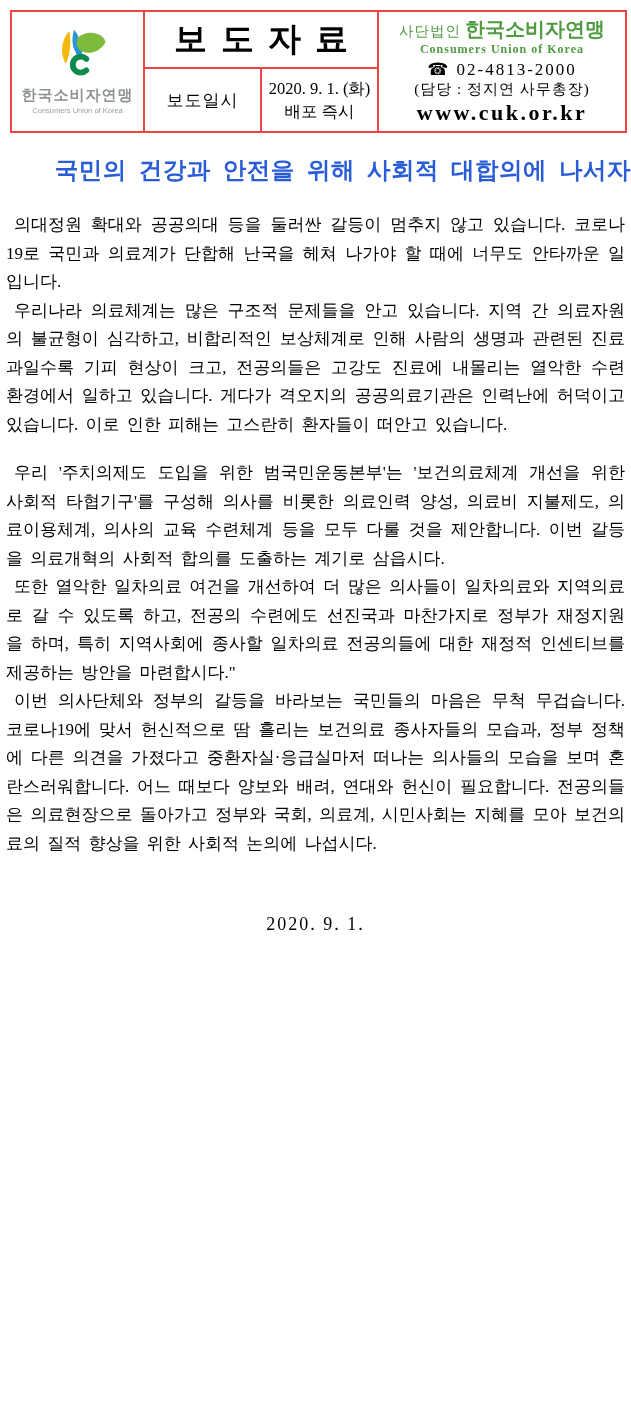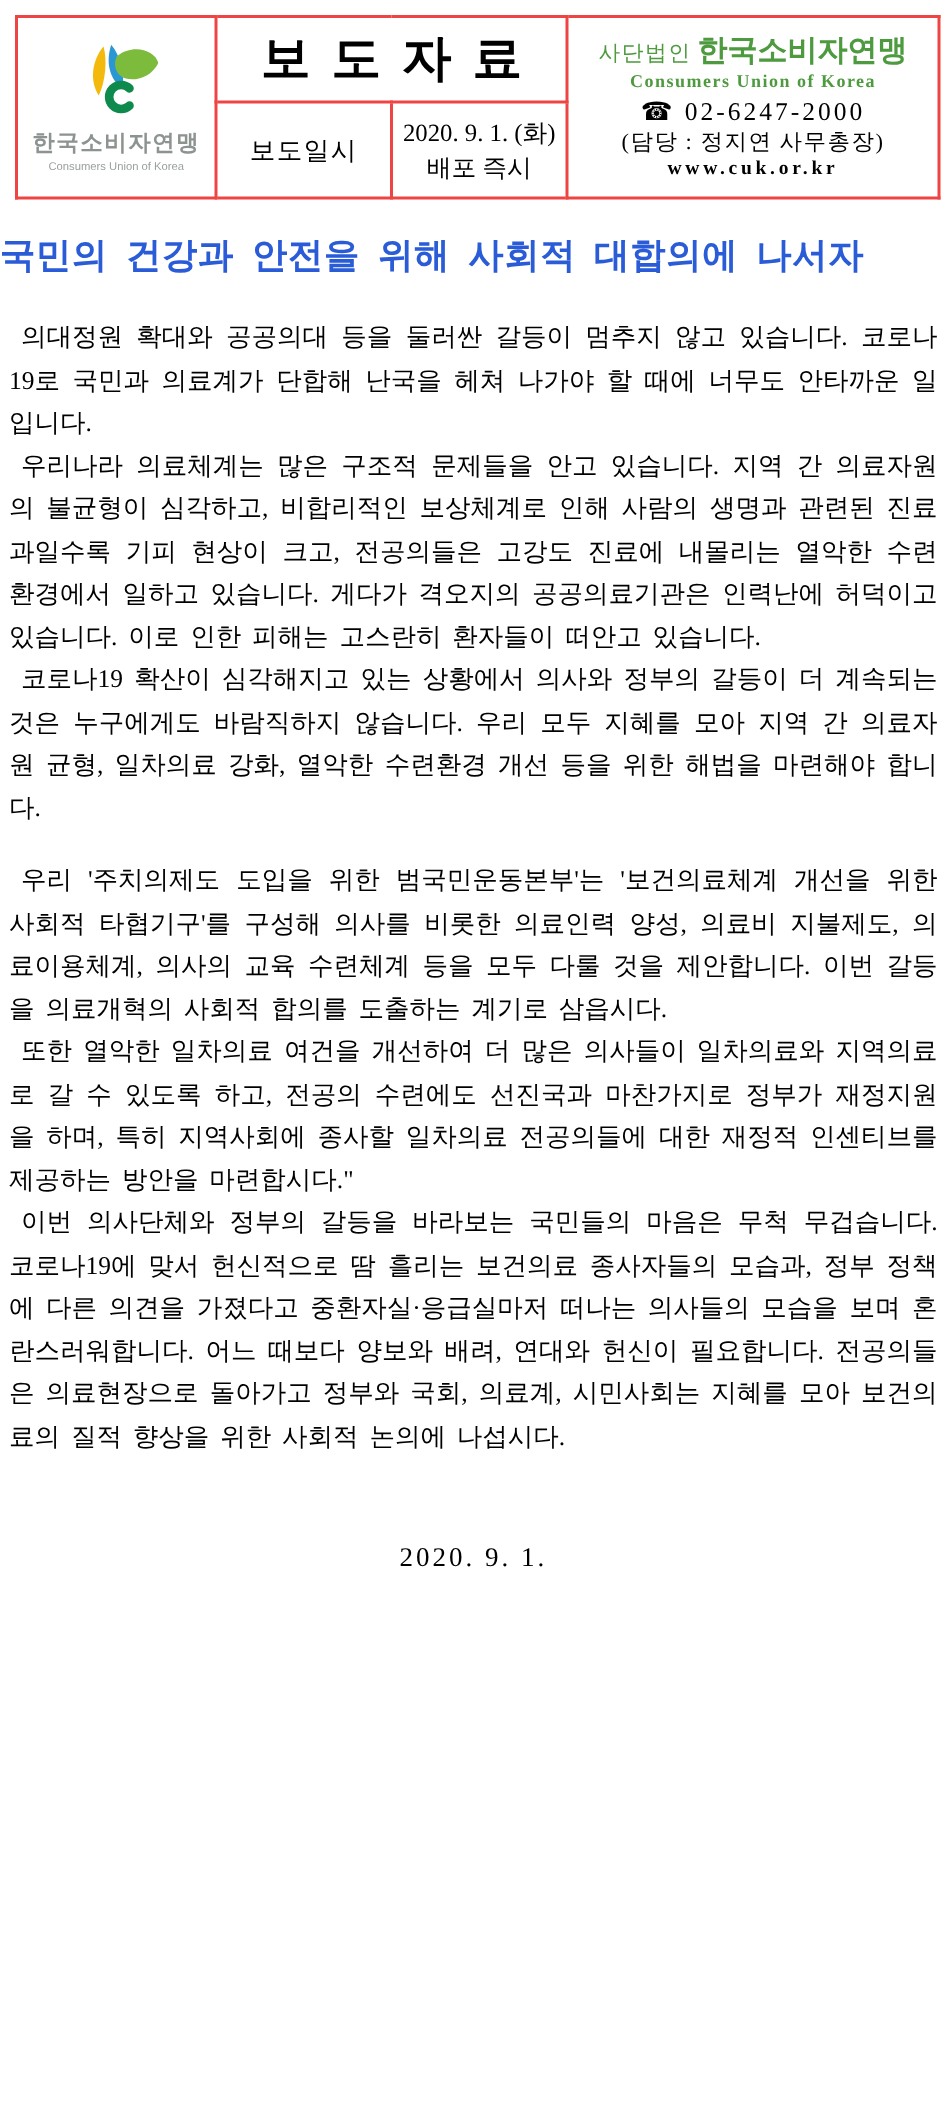--- a/index.html
+++ b/index.html
@@ -28,24 +28,24 @@
   .logo-mark{width:64px;height:56px;display:block;}
   .logo-ko{font-family:"Liberation Sans",sans-serif;font-weight:bold;font-size:15px;color:#8d938f;letter-spacing:1px;margin-top:2px;}
   .logo-en{font-family:"Liberation Sans",sans-serif;font-size:7.5px;color:#9aa09c;margin-top:1px;}
   
   .org-cell .line{line-height:1.25;}
   .org-prefix{font-family:"Liberation Sans",sans-serif;font-size:14.5px;color:#4d9a3f;letter-spacing:1px;}
   .org-name{font-family:"Liberation Sans",sans-serif;font-size:20px;font-weight:bold;color:#4d9a3f;}
   .org-en{font-size:12px;color:#4d9a3f;letter-spacing:1px;font-weight:bold;}
   .org-phone{font-size:17px;letter-spacing:2px;margin-top:2px;}
   .org-contact{font-size:15px;letter-spacing:1px;}
-  .org-web{font-size:13px;font-weight:bold;letter-spacing:2.5px;}
+  .org-web{font-size:22px;font-weight:bold;letter-spacing:2.5px;}
   
   .headline{
-    margin-top:21px;text-align:left;font-family:"Liberation Sans",sans-serif;
+    margin-top:21px;text-align:right;font-family:"Liberation Sans",sans-serif;
     font-weight:bold;font-size:23.5px;letter-spacing:0.5px;word-spacing:5px;
   }
   
   .body-text{margin-top:25px;padding:0 6px;text-align:justify;}
   .body-text p.para{margin:0;font-size:17px;line-height:28.5px;text-indent:8px;word-spacing:3px;}
   .body-text p.para-spacer{margin:0;height:20px;}
   
   .footer-date{margin-top:56px;text-align:center;font-size:18px;letter-spacing:2px;}
 </style>
 </head>
@@ -70,41 +70,40 @@
       </td>
       <td class="title-cell" colspan="2">
         <span class="press-title">보도자료</span>
       </td>
       <td class="org-cell" rowspan="2">
         <div class="line">
           <span class="org-prefix">사단법인</span>
           <span class="org-name">한국소비자연맹</span>
         </div>
         <div class="line org-en">Consumers Union of Korea</div>
-        <div class="line org-phone">☎ 02-6247-2000</div>
+        <div class="line org-phone">☎ 02-4813-2000</div>
         <div class="line org-contact">(담당 : 정지연 사무총장)</div>
         <div class="line org-web">www.cuk.or.kr</div>
       </td>
     </tr>
     <tr>
       <td class="datelabel-cell">보도일시</td>
       <td class="datevalue-cell">
         <div>2020. 9. 1. (화)</div>
         <div>배포 즉시</div>
       </td>
     </tr>
   </tbody>
     </table>
 
   <div class="headline" style="color: rgb(42, 92, 216);">국민의 건강과 안전을 위해 사회적 대합의에 나서자</div>
 
   <div class="body-text">
       <p class="para">의대정원 확대와 공공의대 등을 둘러싼 갈등이 멈추지 않고 있습니다. 코로나19로 국민과 의료계가 단합해 난국을 헤쳐 나가야 할 때에 너무도 안타까운 일입니다.</p>
       <p class="para">우리나라 의료체계는 많은 구조적 문제들을 안고 있습니다. 지역 간 의료자원의 불균형이 심각하고, 비합리적인 보상체계로 인해 사람의 생명과 관련된 진료과일수록 기피 현상이 크고, 전공의들은 고강도 진료에 내몰리는 열악한 수련 환경에서 일하고 있습니다. 게다가 격오지의 공공의료기관은 인력난에 허덕이고 있습니다. 이로 인한 피해는 고스란히 환자들이 떠안고 있습니다.</p>
-      <p class="para">코로나19 확산이 심각해지고 있는 상황에서 의사와 정부의 갈등이 더 계속되는 것은 누구에게도 바람직하지 않습니다. 우리 모두 지혜를 모아 지역 간 의료자원 균형, 일차의료 강화, 열악한 수련환경 개선 등을 위한 해법을 마련해야 합니다.</p>
       <p class="para-spacer"></p>
       <p class="para">우리 '주치의제도 도입을 위한 범국민운동본부'는 '보건의료체계 개선을 위한 사회적 타협기구'를 구성해 의사를 비롯한 의료인력 양성, 의료비 지불제도, 의료이용체계, 의사의 교육 수련체계 등을 모두 다룰 것을 제안합니다. 이번 갈등을 의료개혁의 사회적 합의를 도출하는 계기로 삼읍시다.</p>
       <p class="para">또한 열악한 일차의료 여건을 개선하여 더 많은 의사들이 일차의료와 지역의료로 갈 수 있도록 하고, 전공의 수련에도 선진국과 마찬가지로 정부가 재정지원을 하며, 특히 지역사회에 종사할 일차의료 전공의들에 대한 재정적 인센티브를 제공하는 방안을 마련합시다."</p>
       <p class="para">이번 의사단체와 정부의 갈등을 바라보는 국민들의 마음은 무척 무겁습니다. 코로나19에 맞서 헌신적으로 땀 흘리는 보건의료 종사자들의 모습과, 정부 정책에 다른 의견을 가졌다고 중환자실·응급실마저 떠나는 의사들의 모습을 보며 혼란스러워합니다. 어느 때보다 양보와 배려, 연대와 헌신이 필요합니다. 전공의들은 의료현장으로 돌아가고 정부와 국회, 의료계, 시민사회는 지혜를 모아 보건의료의 질적 향상을 위한 사회적 논의에 나섭시다.</p>
     </div>
 
   <div class="footer-date">2020. 9. 1.</div>
 
 </div>
 

